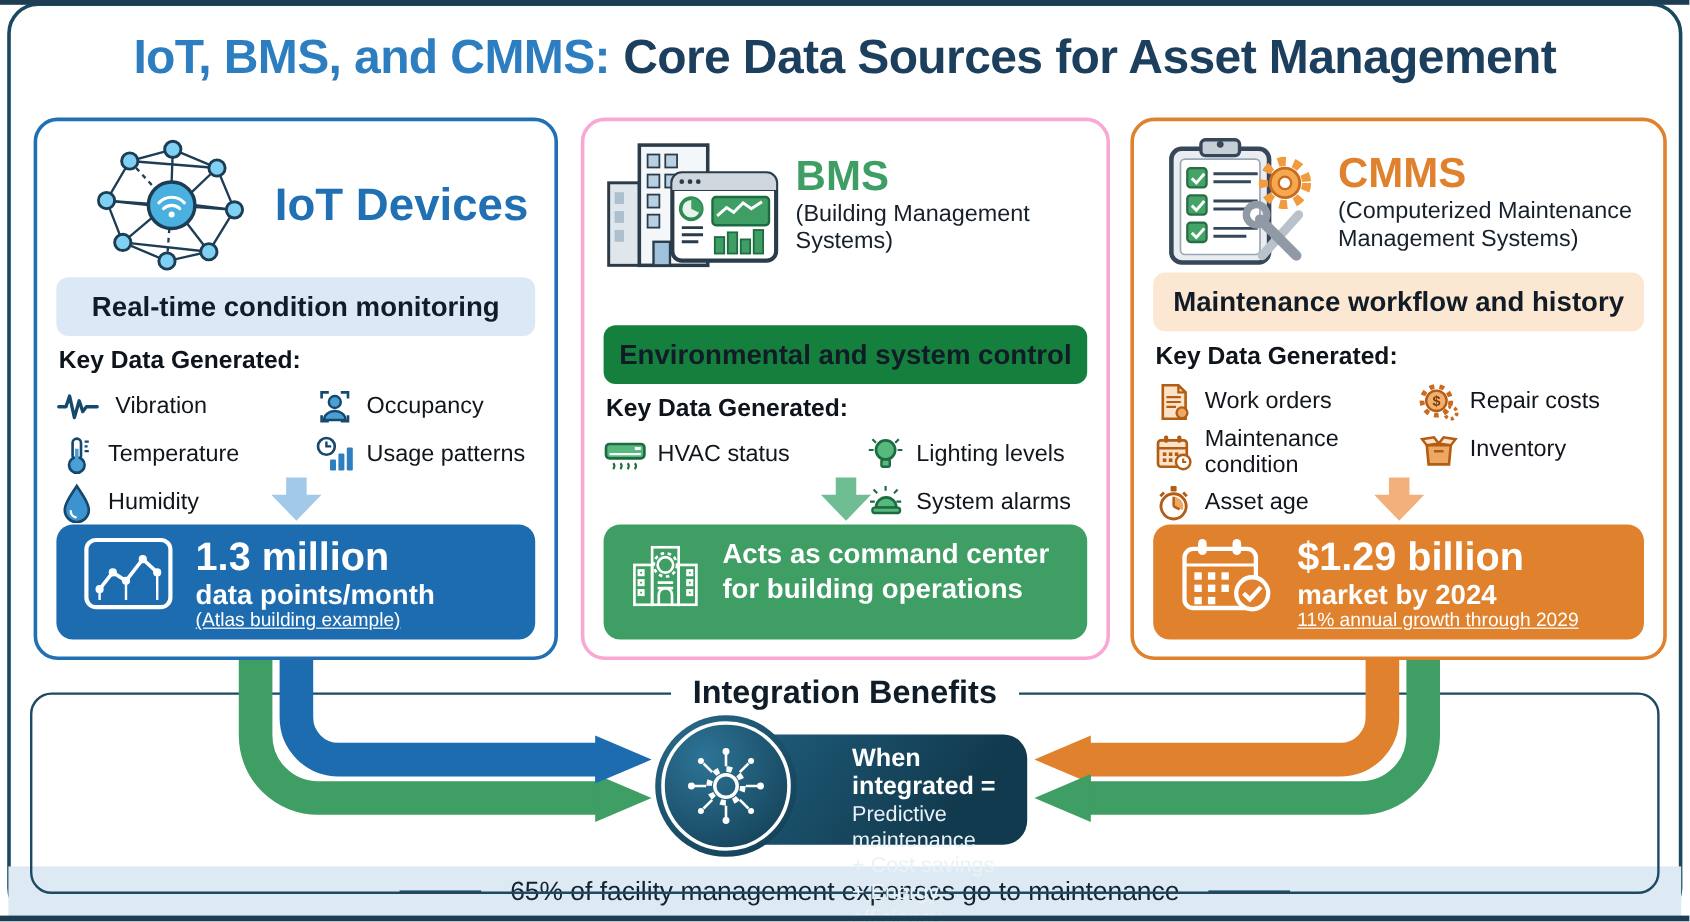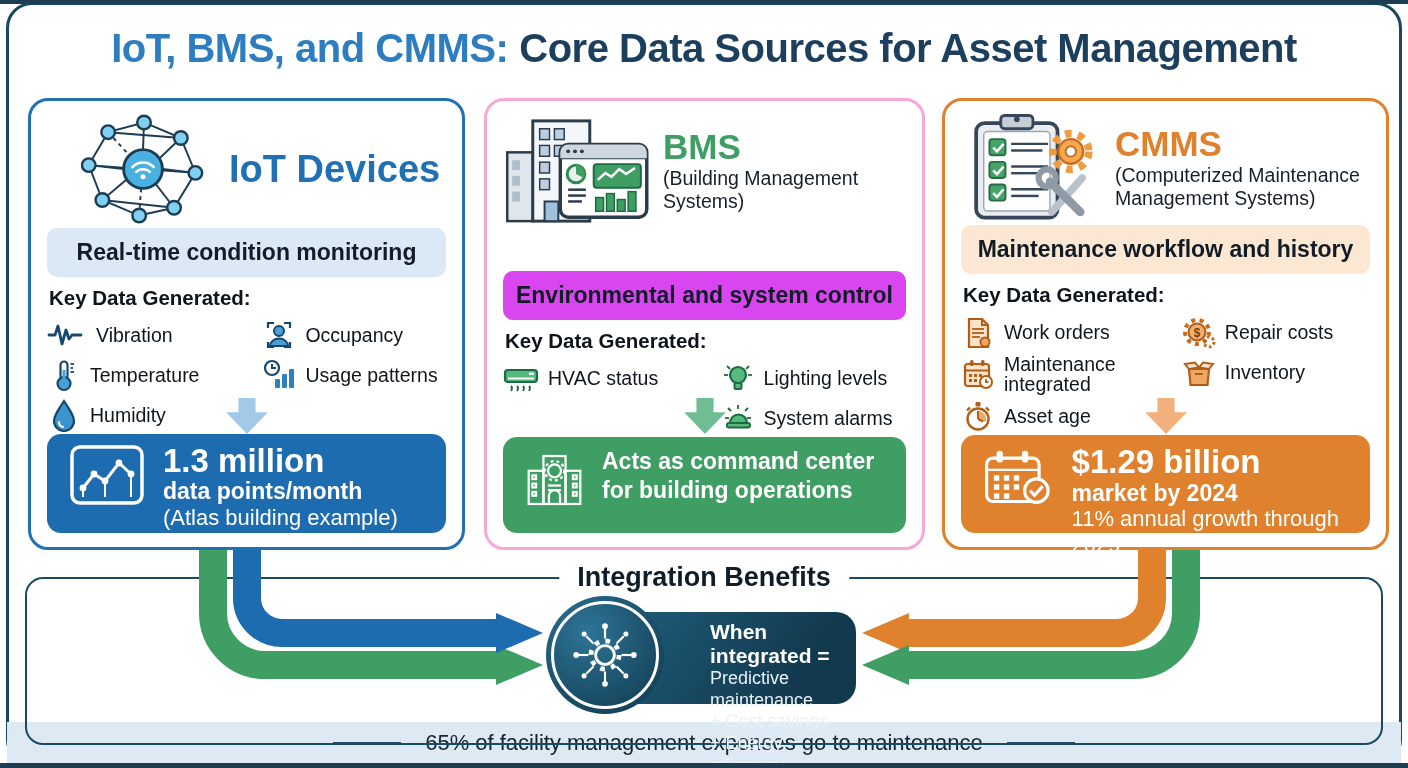--- a/index.html
+++ b/index.html
@@ -29,21 +29,21 @@
   .card-icon{flex:none;}
   .card-title{font-weight:bold;font-size:35px;line-height:1;}
   #card-iot .card-title{font-size:38px;color:#2170b4;}
   #card-bms .card-title{color:#3f9e63;}
   #card-cmms .card-title{color:#e0812e;}
   .card-subtitle{font-size:19.5px;color:#17202a;line-height:1.18;margin-top:3px;}
 
   .banner{border-radius:10px;text-align:center;font-weight:bold;font-size:23px;
     color:#111c26;padding:11px 4px;margin:2px 0 9px;}
   #card-iot .banner{background:#dbe8f6;}
-  #card-bms .banner{background:#d946ef;margin-top:42px;}
+  #card-bms .banner{background:#15803d;margin-top:42px;}
   #card-cmms .banner{background:#fbe7d2;}
 
   .key-label{font-size:20.5px;font-weight:bold;color:#0d141b;margin:0 0 7px 2px;}
   .items{display:flex;}
   .items .col{display:flex;flex-direction:column;gap:3px;}
   .items .col1{width:54%;}
   .items .col2{width:46%;}
   .item{display:flex;align-items:center;gap:9px;min-height:37px;font-size:19.5px;color:#10161c;}
   .item svg{flex:none;}
   .label-wrap{line-height:1.05;display:inline-block;}
@@ -52,21 +52,21 @@
 
   .down-arrow{position:absolute;left:50%;transform:translateX(-50%);bottom:112px;z-index:1;}
 
   .stat{margin-top:auto;border-radius:14px;display:flex;gap:18px;
     padding:10px 14px 10px 22px;color:#fff;min-height:96px;box-sizing:border-box;}
   #card-iot .stat{background:#1e6cb0;}
   #card-bms .stat{background:#3f9e63;}
   #card-cmms .stat{background:#e0812e;}
   .stat-big{font-size:33px;font-weight:bold;line-height:1.05;}
   .stat-mid{font-size:23px;font-weight:bold;line-height:1.15;}
-  .stat-small{font-size:22px;line-height:1.2;}
+  .stat-small{font-size:16px;line-height:1.2;text-decoration:underline;}
   .stat-msg{font-size:23px;font-weight:bold;line-height:1.25;max-width:290px;}
 
   
   .integration-box{position:absolute;left:25px;top:577px;width:1358px;height:168px;
     border:2px solid #1c4964;border-radius:18px;box-sizing:border-box;z-index:0;}
   .integration-title{position:absolute;top:562px;left:50%;transform:translateX(-50%);
     background:#fff;padding:0 18px;font-size:27px;font-weight:bold;color:#101d28;z-index:2;white-space:nowrap;}
 
   .pipes{position:absolute;left:0;top:0;z-index:1;pointer-events:none;}
 
@@ -402,21 +402,21 @@
           <g fill="#b35c13">
               <rect x="8" y="17" width="3" height="3"></rect>
               <rect x="13" y="17" width="3" height="3"></rect>
               <rect x="18" y="17" width="3" height="3"></rect>
               <rect x="8" y="22" width="3" height="3"></rect>
               <rect x="13" y="22" width="3" height="3"></rect>
             </g>
           <circle cx="25" cy="25" r="6" fill="#fff" stroke="#b35c13" stroke-width="2"></circle>
           <path d="M25,22 v3 h2.5" fill="none" stroke="#b35c13" stroke-width="1.8"></path>
         </svg>
-        <span class="label-wrap w150">Maintenance integrated</span>
+        <span class="label-wrap w150">Maintenance condition</span>
       </div>
       <div class="item">
         <svg width="34" height="34" viewBox="0 0 34 34">
           <circle cx="17" cy="20" r="10.5" fill="#fff" stroke="#b35c13" stroke-width="2.4"></circle>
           <path d="M17,20 L17,12 A8,8 0 0 1 24.5,23 Z" fill="#eda963"></path>
           <path d="M17,20 L17,12" stroke="#b35c13" stroke-width="2"></path>
             <path d="M17,20 L22,22.5" stroke="#b35c13" stroke-width="2"></path>
           <rect x="14.5" y="3" width="5" height="4.5" rx="1" fill="#b35c13"></rect>
           <line x1="25" y1="8.5" x2="28" y2="11.5" stroke="#b35c13" stroke-width="2.4"></line>
           <line x1="9" y1="8.5" x2="6" y2="11.5" stroke="#b35c13" stroke-width="2.4"></line>

